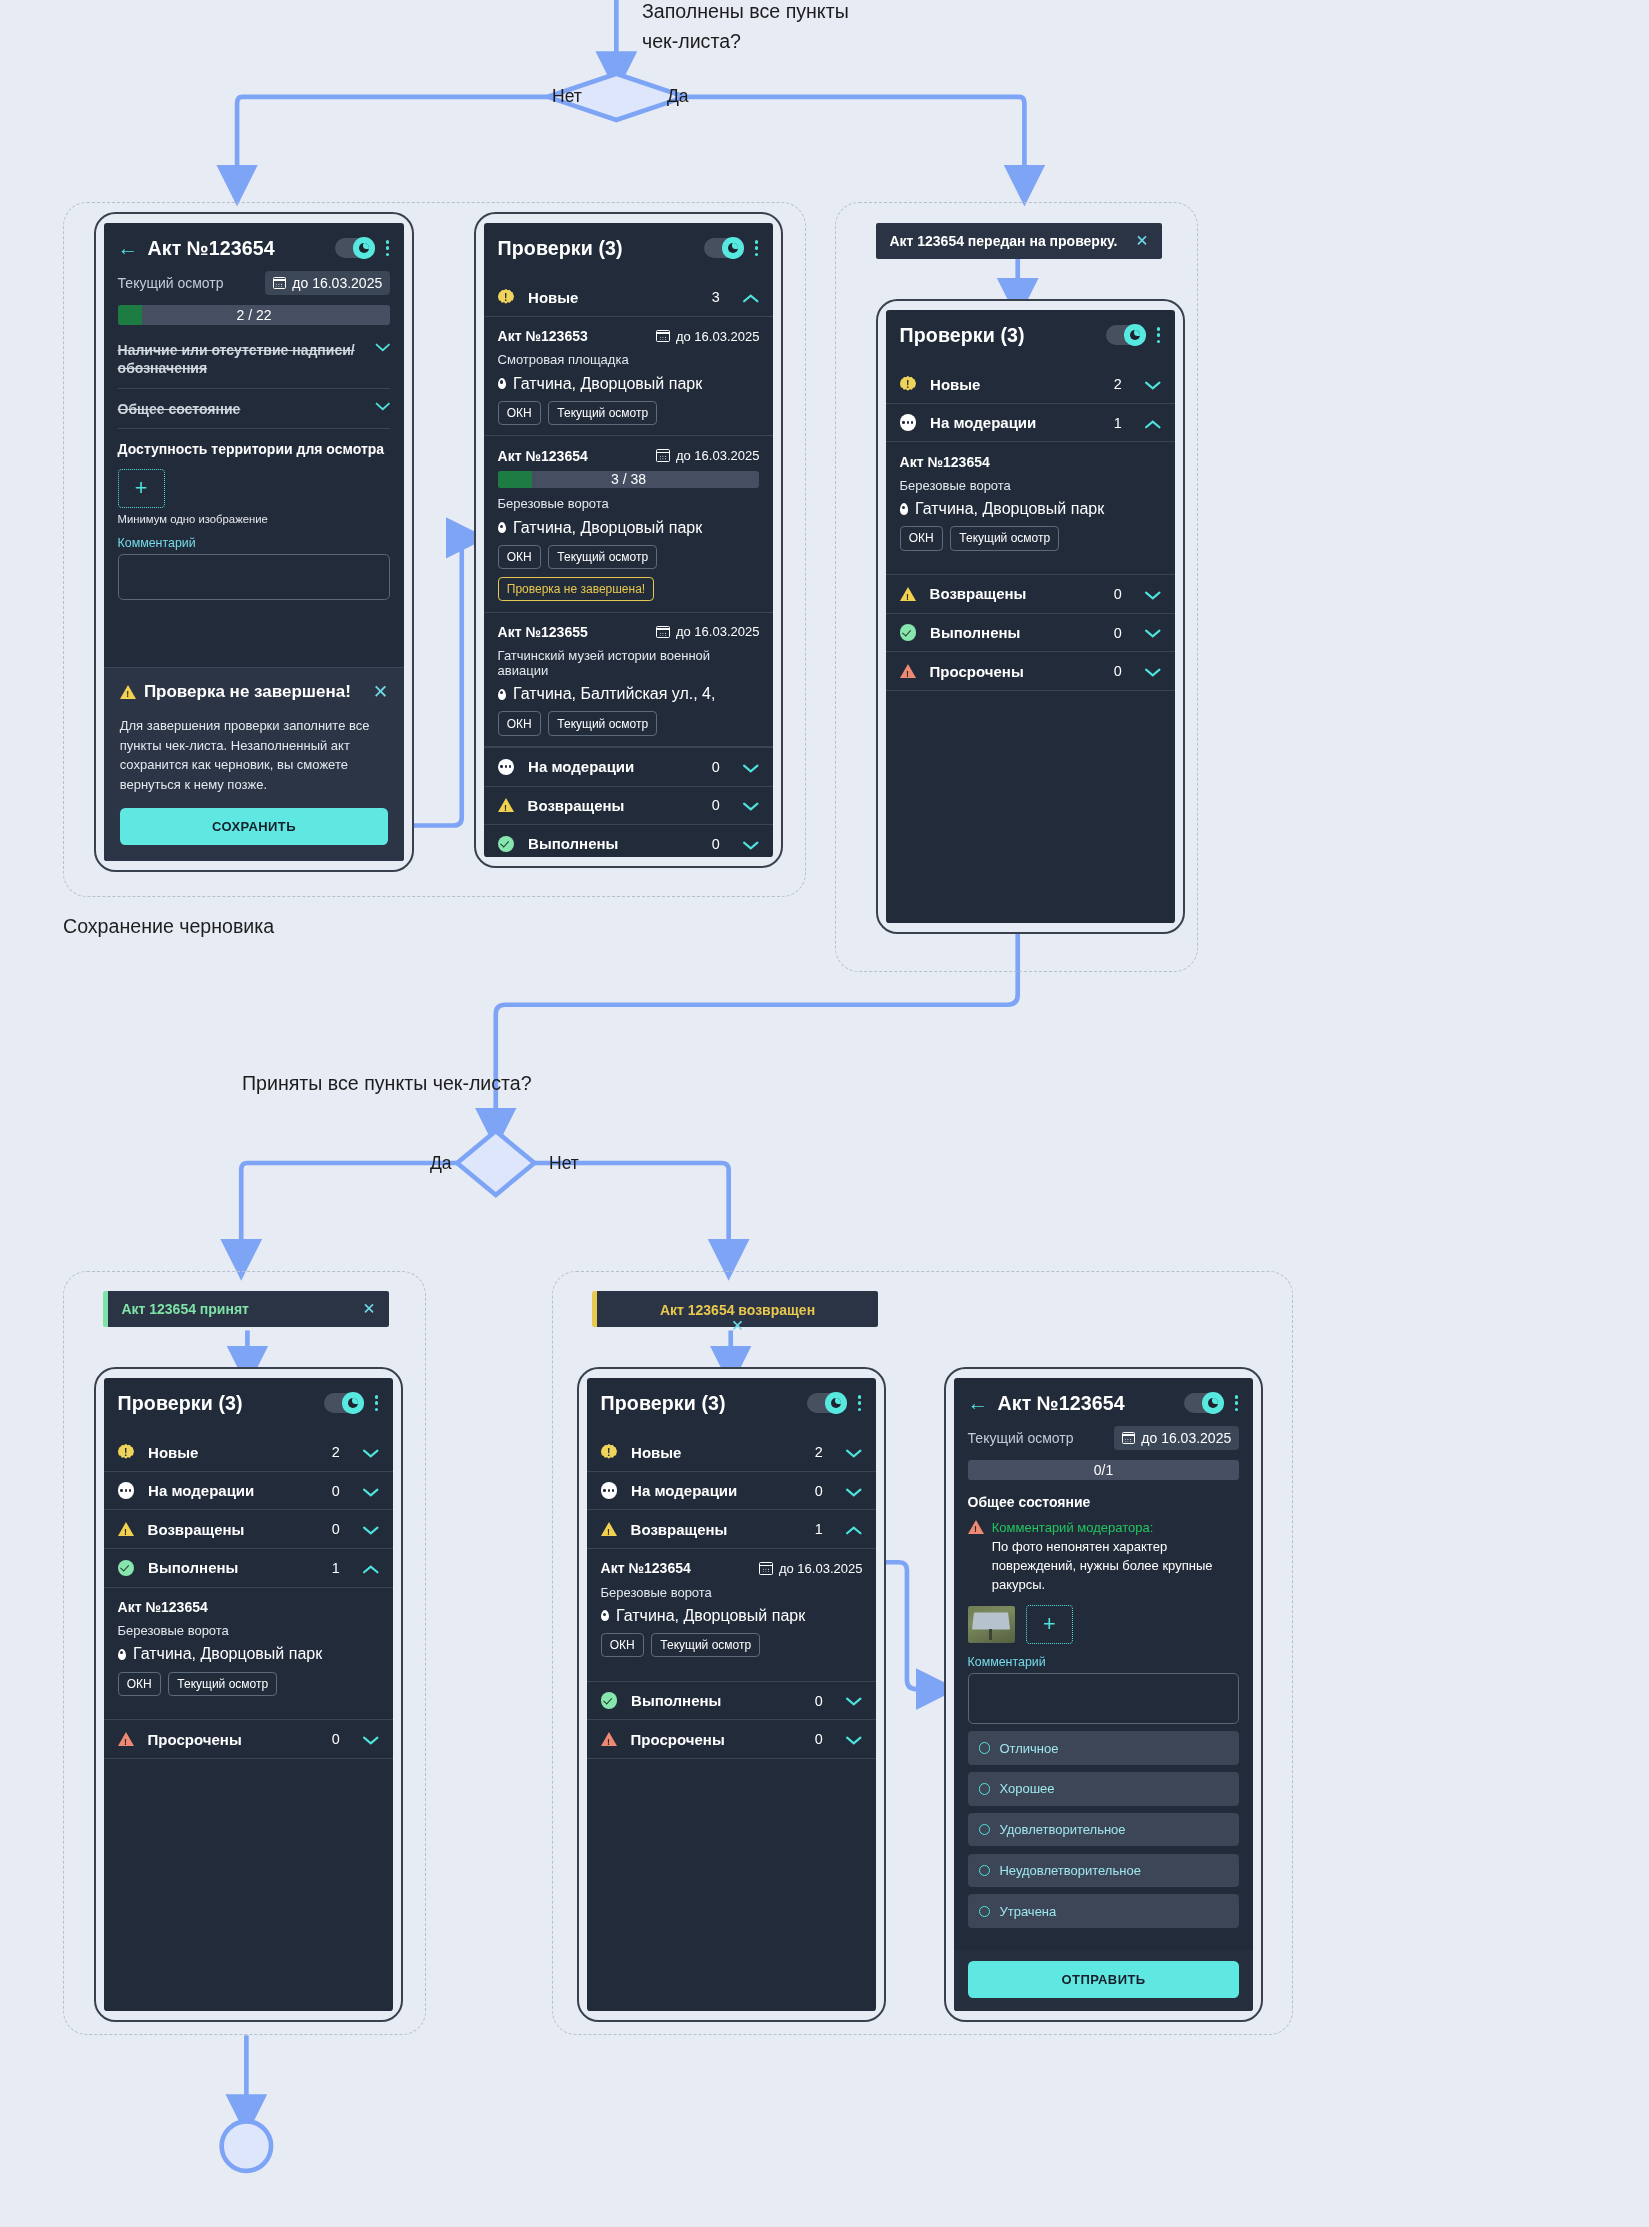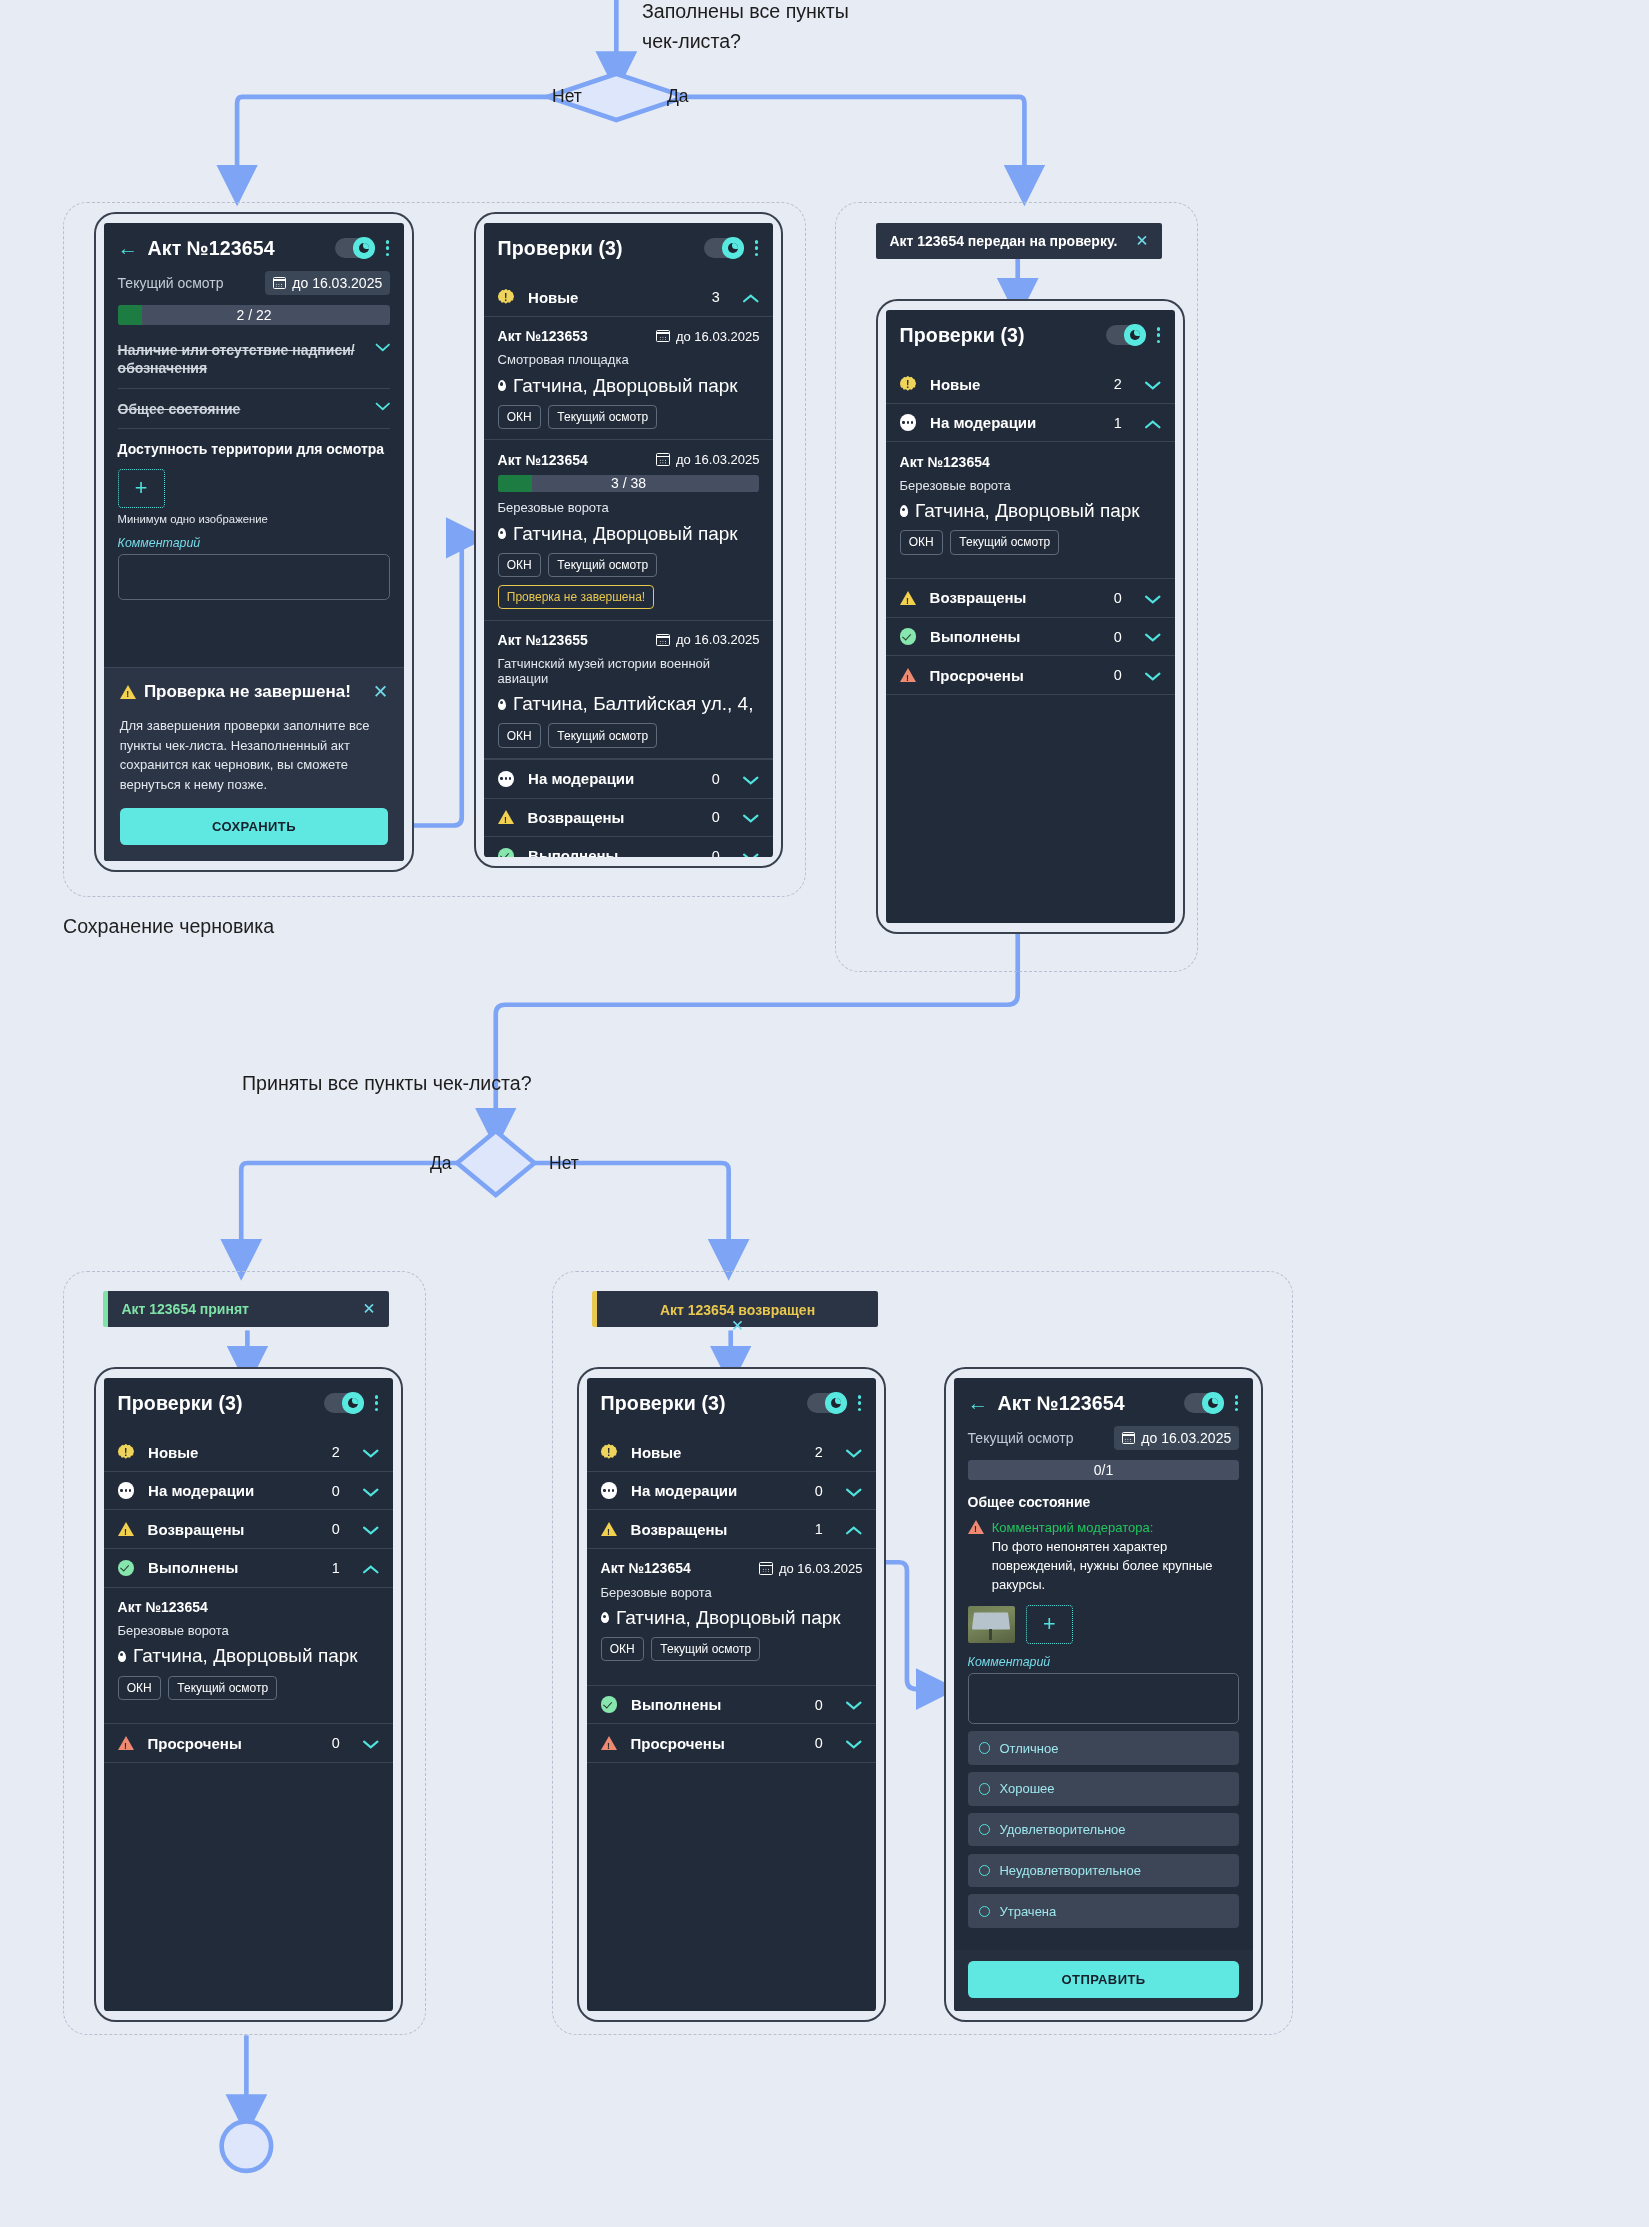--- a/index.html
+++ b/index.html
@@ -59,21 +59,21 @@
   .citem.done .ctext{text-decoration:line-through;color:#cfd6de;}
   .citem.active .ctext{text-decoration:none;color:#fff;}
   .citem .sub{color:#e7ebf1;font-size:14px;font-weight:normal;text-decoration:none;margin-top:7.2px;}
   .chev{color:#4fe3dd;font-size:15.5px;line-height:1;flex:0 0 auto;margin-top:2.1px;}
   .chev svg{display:block;}
 
   
   .photoslot{width:45px;height:37px;border:1.5px dotted #4fe3dd;border-radius:4.1px;
     display:flex;align-items:center;justify-content:center;color:#4fe3dd;font-size:21.6px;line-height:1;}
   .hint{color:#e6eaf0;font-size:11.3px;margin-top:5.2px;}
-  .fieldlabel{color:#76dbe8;font-size:12.4px;margin-top:11.3px;font-style:italic;}
+  .fieldlabel{color:#76dbe8;font-size:12.4px;margin-top:11.3px;}
   .textarea{border:1px solid #5a6777;border-radius:5.2px;height:44px;margin-top:4.1px;}
 
   
   .sheet{position:absolute;left:0;right:0;bottom:0;background:#2c3545;border-top:0.5px solid #3b4656;
     padding:13.4px 15.5px 15.5px 15.5px;box-sizing:border-box;}
   .sheet .shead{display:flex;align-items:center;justify-content:space-between;}
   .sheet .stitle{display:flex;align-items:center;gap:8.2px;color:#fff;font-size:17px;font-weight:bold;}
   .sheet .sclose{color:#6fd8e8;font-size:18.6px;line-height:1;}
   .sheet .sbody{color:#e3e8ef;font-size:13px;line-height:1.5;margin:14.4px 0 13.4px 0;}
   .btn-primary{background:#5fe8e2;color:#16202c;text-align:center;font-size:13px;font-weight:600;
@@ -98,21 +98,21 @@
   .badge-ok{width:16.5px;height:16.5px;background:#87e6ae;border-radius:50%;flex:0 0 auto;position:relative;}
   .badge-ok:after{content:"";position:absolute;left:4.6px;top:3.6px;width:5.2px;height:8.2px;border:1.5px solid #1f3b2b;
     border-top:none;border-left:none;transform:rotate(42deg);box-sizing:border-box;}
 
   .actcard{padding:11.3px 13.4px 10.3px 13.4px;border-bottom:1px solid #3a4453;}
   .actcard:last-child{border-bottom:none;}
   .acthead{display:flex;align-items:center;justify-content:space-between;gap:8px;}
   .actno{color:#fff;font-size:14px;font-weight:bold;}
   .actdate{display:flex;align-items:center;gap:6.2px;color:#fff;font-size:13px;}
   .objname{color:#e3e8ee;font-size:13px;margin-top:8.2px;}
-  .addr{display:flex;align-items:center;gap:7.2px;color:#fff;font-size:19px;margin-top:7.2px;}
+  .addr{display:flex;align-items:center;gap:7.2px;color:#fff;font-size:16px;margin-top:7.2px;}
   .pin{width:8.2px;height:11.3px;background:#fff;border-radius:50% 50% 50% 50%/60% 60% 40% 40%;position:relative;flex:0 0 auto;}
   .pin:after{content:"";position:absolute;left:2.6px;top:2.6px;width:3.1px;height:3.1px;border-radius:50%;background:#222b3a;}
   .tags{display:flex;gap:7.2px;margin-top:8.2px;text-align:center;}
   .tag{border:1px solid #5e6b7c;border-radius:4.1px;color:#fff;font-size:12px;padding:4.1px 8.2px;}
   .tag.warn{border-color:#e8c84e;color:#e8c84e;}
   .progress.small{margin:7.2px 0 0 0;height:17.5px;}
 
   
   .toast{position:absolute;background:#2b3444;border-radius:2.1px;display:flex;align-items:center;
     justify-content:space-between;padding:11.3px 13.4px;box-sizing:border-box;}

